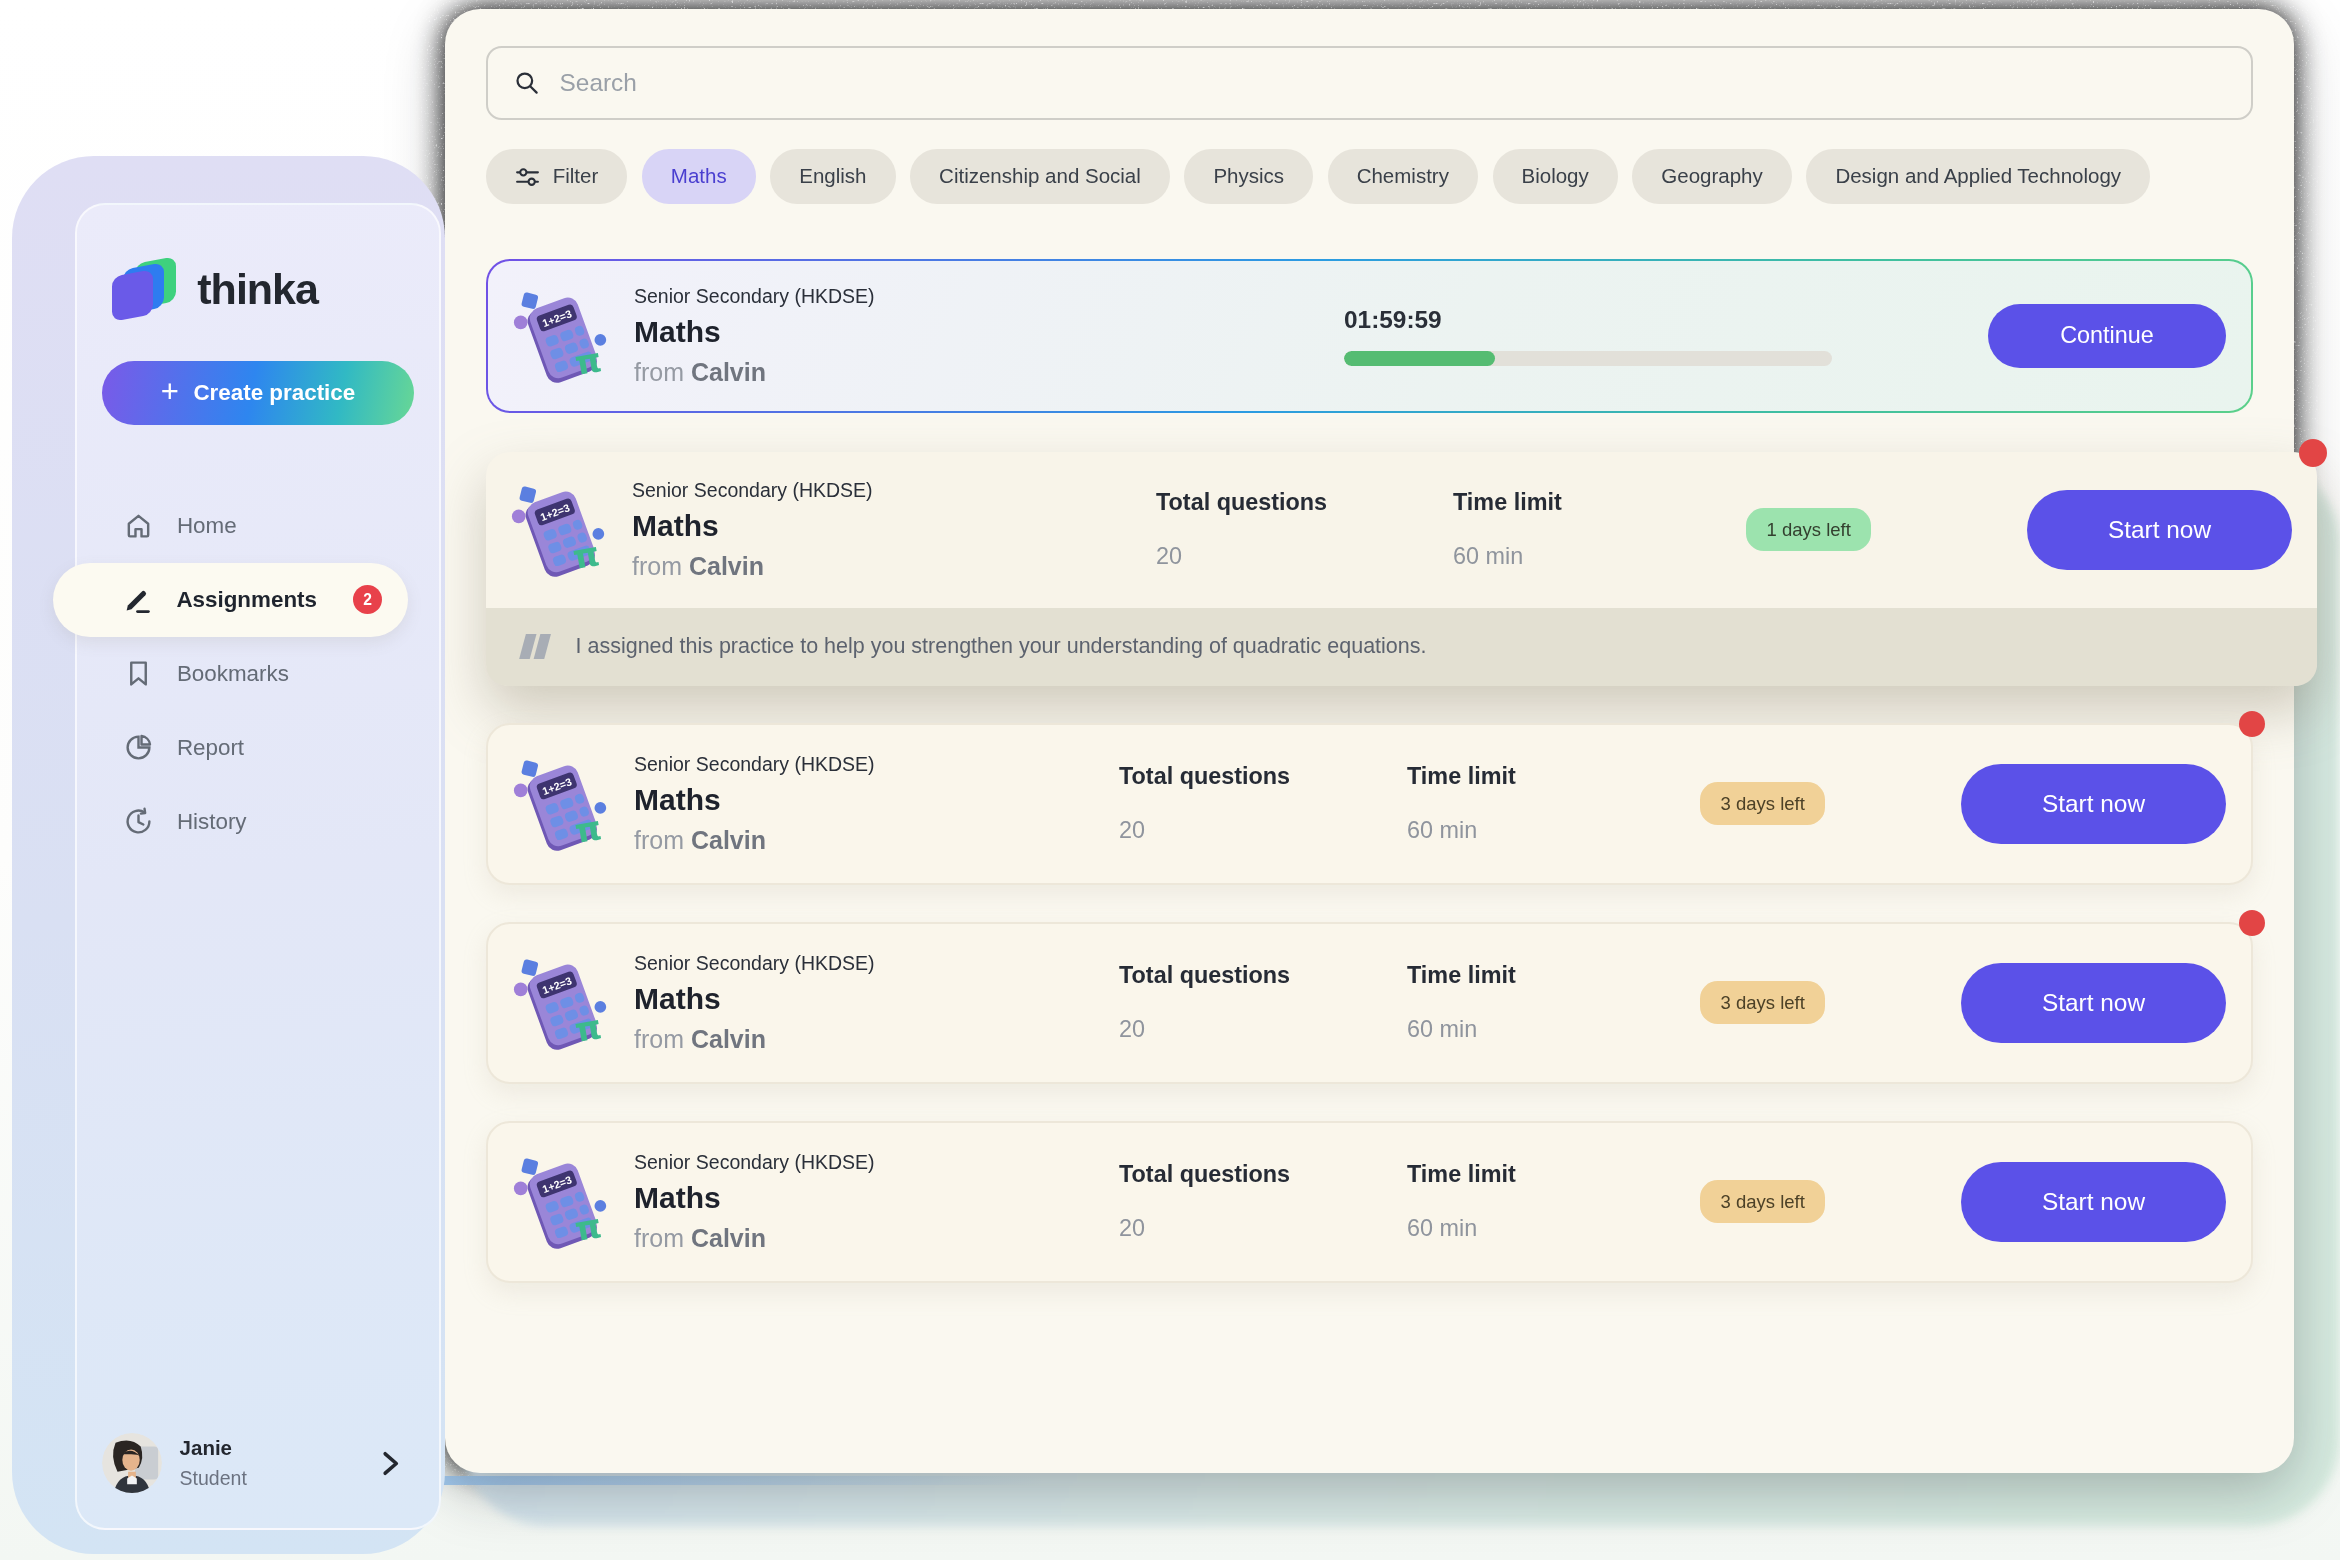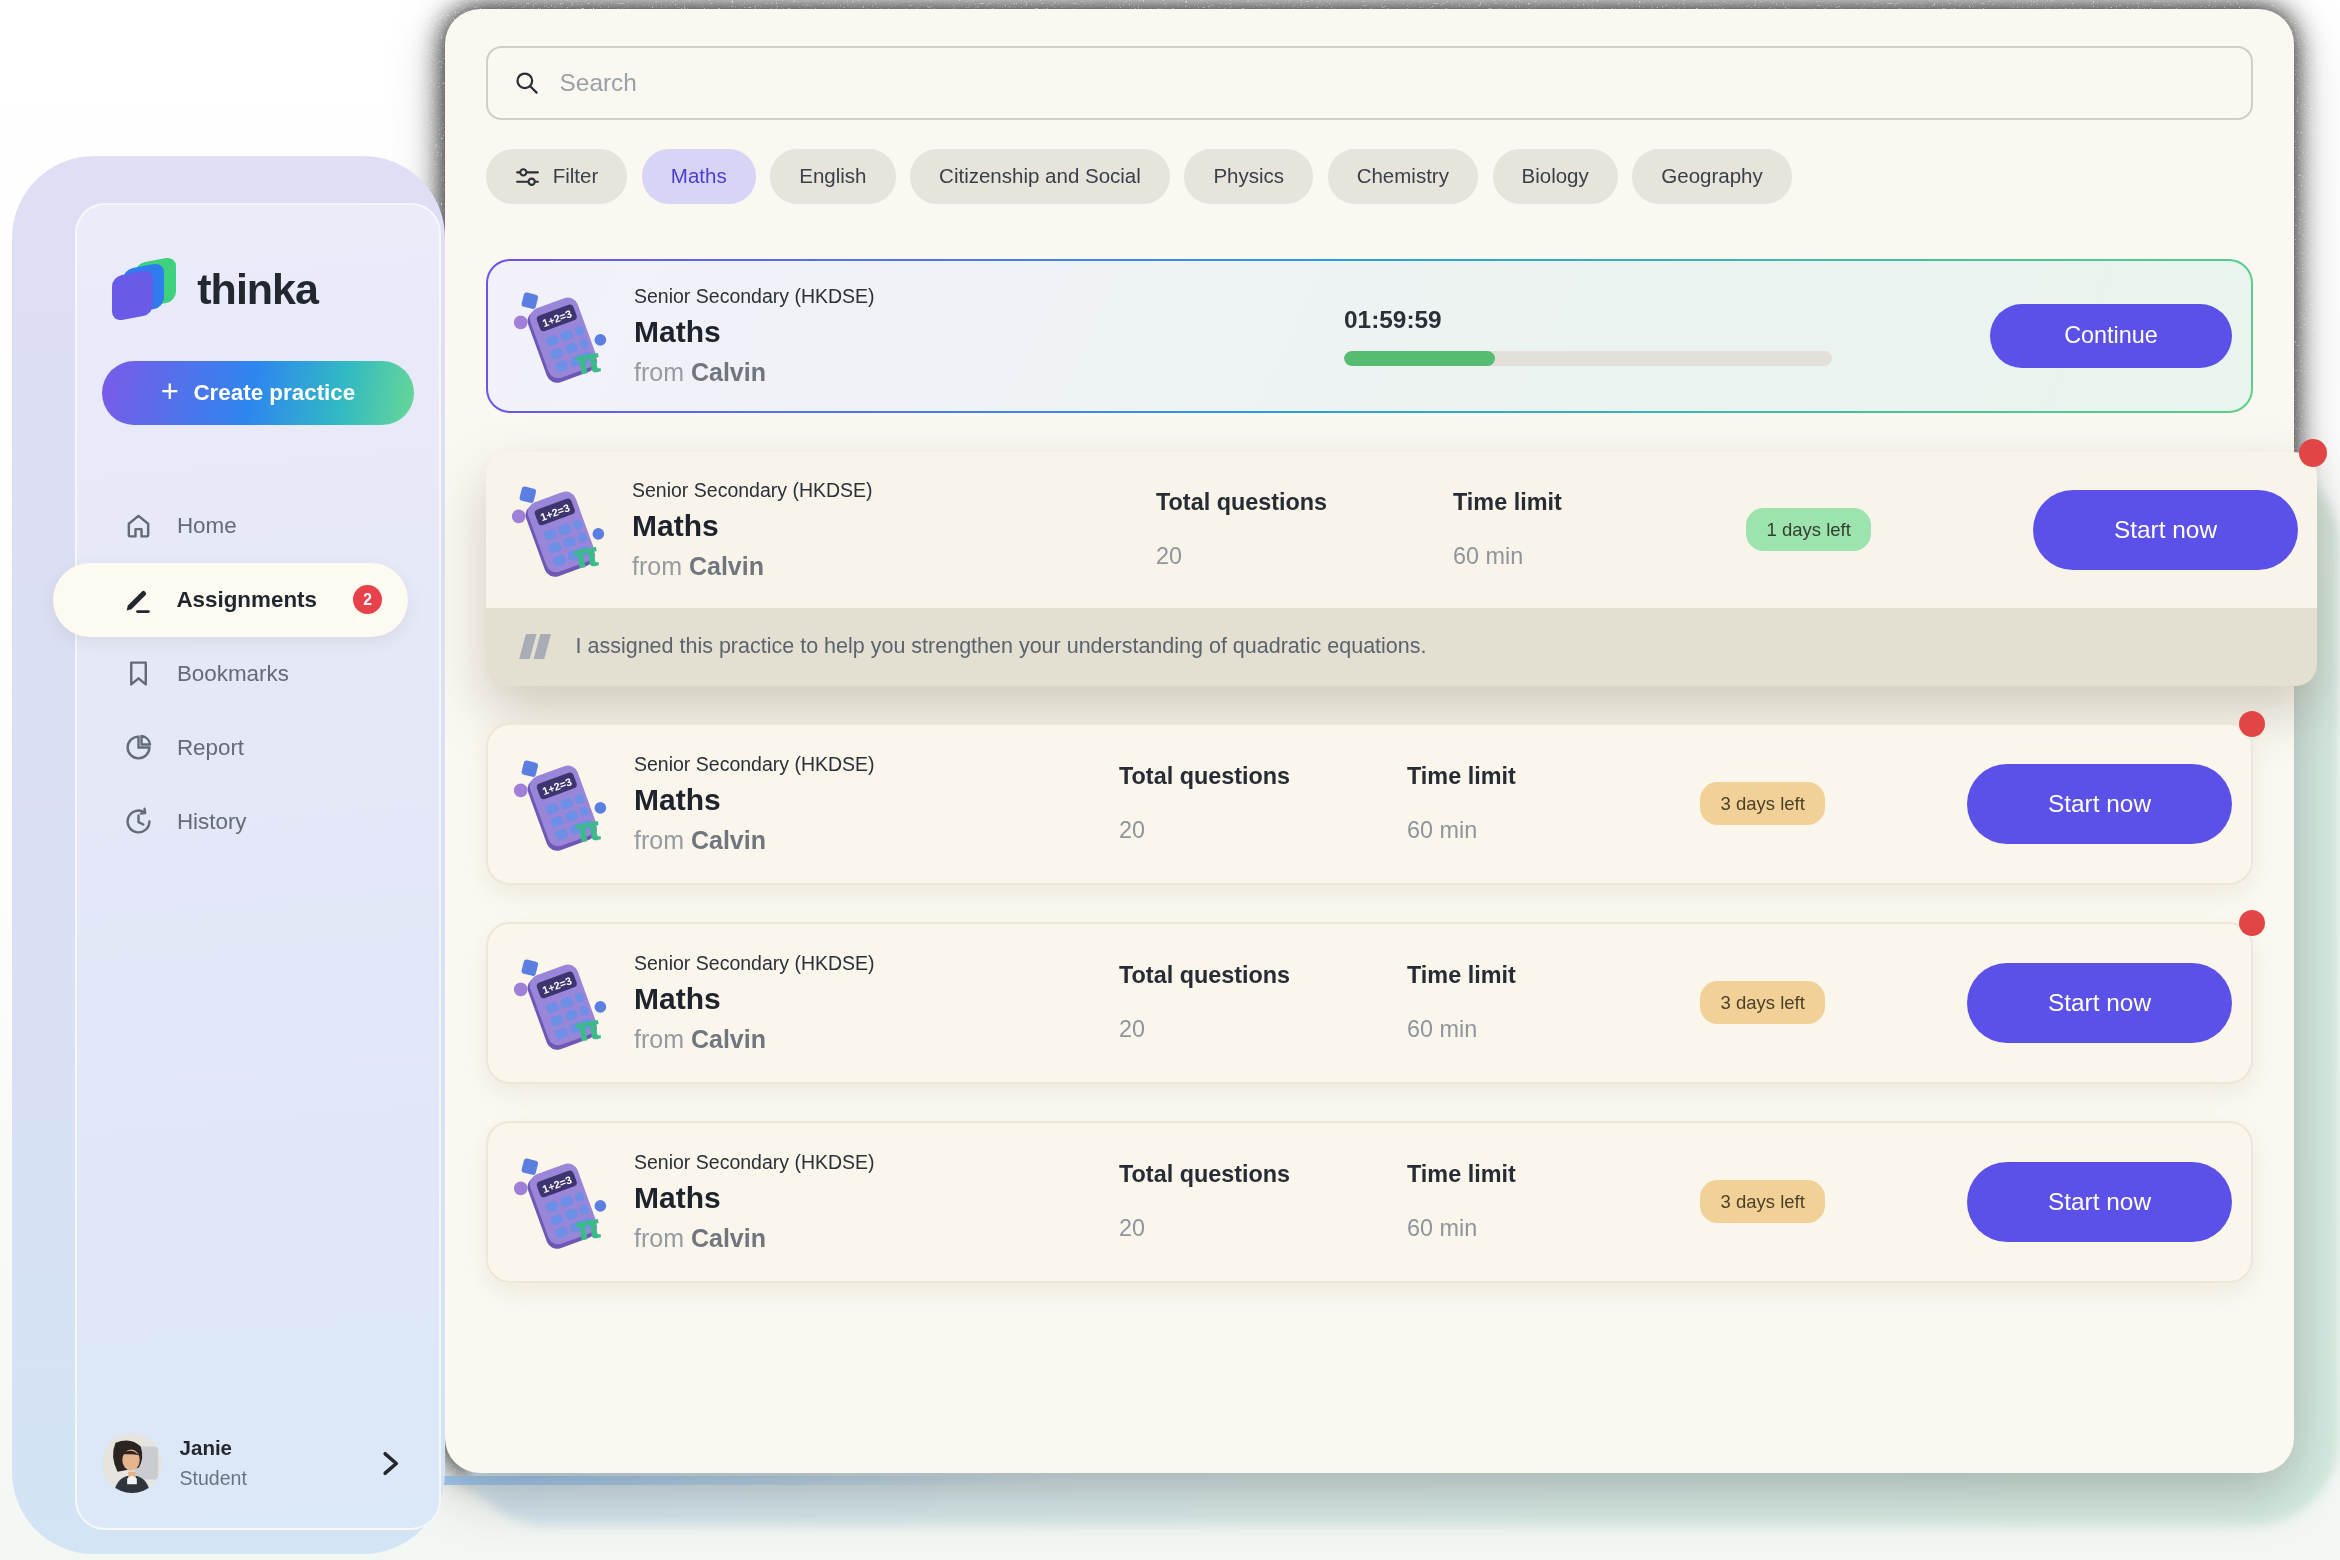--- a/index.html
+++ b/index.html
@@ -53,21 +53,21 @@
   .stat .value{font-size:23.4px;color:#8f949d;}
   .badge{display:inline-block;font-size:18.5px;padding:10.7px 20.5px;border-radius:17.6px;}
   .badge.green{background:#9ce3ae;color:#33402f;}
   .badge.amber{background:#f1d197;color:#4c4127;}
   .btn{
     border:none;cursor:pointer;background:#5b51e8;color:#ffffff;border-radius:40px;
     font-family:"Liberation Sans",sans-serif;
   }
   .btn.start{width:265px;height:80px;font-size:24.4px;}
   .btn.continue{width:242px;height:64px;border-radius:32px;font-size:23.4px;}
-  .btn-cell{display:flex;justify-content:flex-end;padding-right:19px;}
+  .btn-cell{display:flex;justify-content:flex-end;padding-right:25px;}
   
   .card.active-card{
     height:154px;margin-top:55px;border:2.9px solid transparent;box-sizing:border-box;
     background:
       linear-gradient(115deg,#f2f1fb 0%,#ecf3f1 55%,#e9f4ee 100%) padding-box,
       linear-gradient(115deg,#7150e6 0%,#2b9be2 45%,#3fbfa0 75%,#5bd08a 100%) border-box;
   }
   .card.active-card .card-row{grid-template-columns:146px minmax(0,1fr) 644px 263px;height:100%;}
   .timerblock .timer{font-size:24.4px;font-weight:bold;color:#2a2f38;margin-bottom:17.6px;}
   .progress-track{width:488px;height:14.6px;border-radius:7.8px;background:#e2e0d9;overflow:hidden;}
@@ -208,20 +208,21 @@
         </svg>
         <span>Filter</span>
       </div>
       <div class="chip active">Maths</div>
       <div class="chip">English</div>
       <div class="chip">Citizenship and Social</div>
       <div class="chip">Physics</div>
       <div class="chip">Chemistry</div>
       <div class="chip">Biology</div>
       <div class="chip">Geography</div>
+      <div class="chip">Design and Applied Technology</div>
     </div>
 
     <section class="card active-card">
       <div class="card-row">
         <div class="card-icon">
           <svg width="101" height="98" viewBox="0 0 104 100">
               <use href="#calc-art"></use>
             </svg>
         </div>
         <div class="info">

